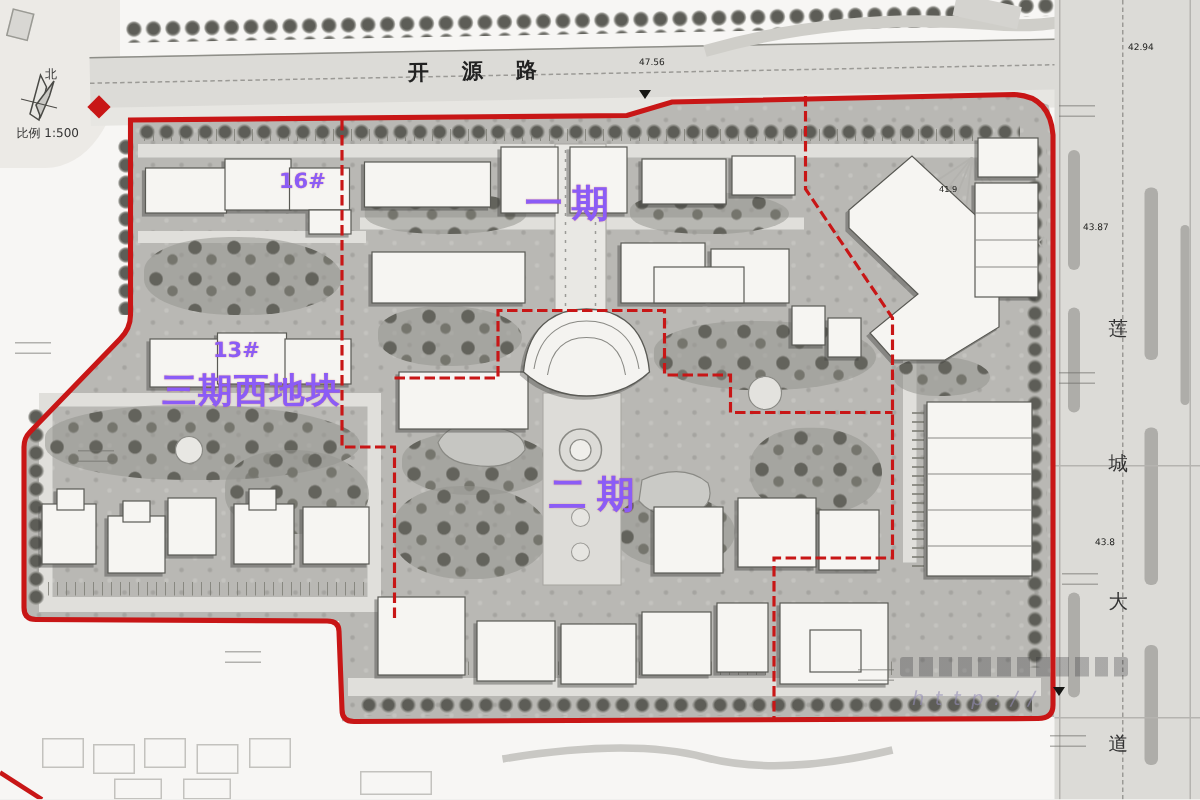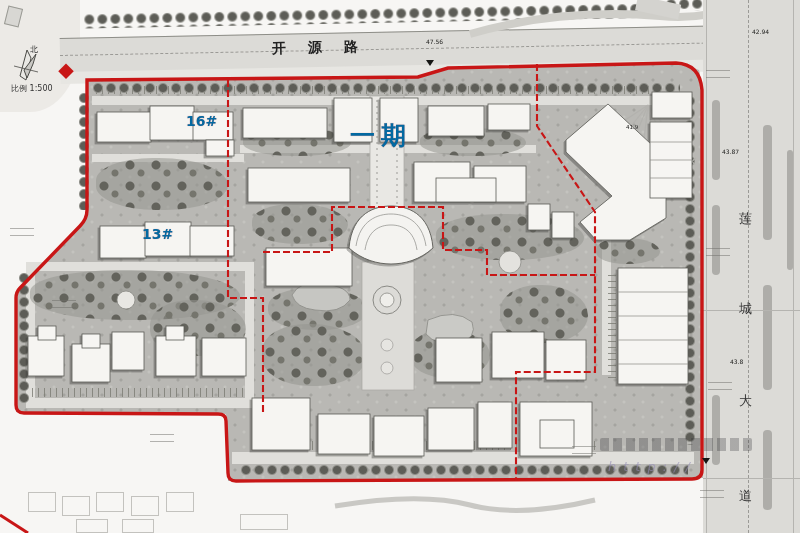--- a/index.html
+++ b/index.html
@@ -14,21 +14,21 @@
     clip-path:polygon(87px 80px,418px 77px,448px 68px,680px 63px,699px 70px,703px 92px,703px 478px,228px 481px,226px 414px,16px 412px,16px 292px,87px 218px);}
   .iroad{background:#e0dfdb;}
   .park{background-image:repeating-linear-gradient(90deg,#7c7c74 0 1px,rgba(0,0,0,0) 1px 6px);opacity:.8;}
   .parkv{background-image:repeating-linear-gradient(0deg,#7c7c74 0 1px,rgba(0,0,0,0) 1px 6px);opacity:.8;}
   .trow{background-image:radial-gradient(circle at 6px 6px,#5d5d57 0 3.5px,#8e8e88 4.5px,rgba(0,0,0,0) 5.5px);
     background-size:13px 12px;}
   .grove{background-color:rgba(150,149,144,.55);
     background-image:radial-gradient(circle 5px at 8px 7px,#63635c 0 4px,rgba(99,99,92,0) 5px),
                      radial-gradient(circle 4px at 19px 15px,#75756d 0 3px,rgba(0,0,0,0) 4px);
     background-size:26px 21px;border-radius:45% 55% 50% 48%;}
-  .lbl{color:#0369a1;font-weight:700;white-space:nowrap;line-height:1.15;
+  .lbl{color:#8b5cf6;font-weight:700;white-space:nowrap;line-height:1.15;
     text-shadow:0 0 1px rgba(200,22,22,.45);}
   .roadtxt{color:#26262;white-space:nowrap;}
   .elev{font-size:6px;color:#1d1d1b;white-space:nowrap;}
   .ann{width:24px;height:6px;border-top:1.3px solid #6f6f6a;border-bottom:1.3px solid #6f6f6a;opacity:.5;}
   .ghost{border:1px solid #c3c2be;}
   .tri{width:0;height:0;border-left:4px solid transparent;border-right:4px solid transparent;border-top:6px solid #161614;}
   .median{background:#aeada9;border-radius:4px;}
   .hair{background:#b5b4b0;}
   #wm1{width:152px;height:13px;opacity:.5;border-radius:2px;
     background:repeating-linear-gradient(90deg,rgba(40,40,45,.55) 0 9px,rgba(40,40,45,0) 9px 13px);}
@@ -235,19 +235,21 @@
   <div class="abs elev" style="left:426px;top:38px;">47.56</div>
   <div class="abs elev" style="left:752px;top:28px;">42.94</div>
   <div class="abs elev" style="left:722px;top:148px;">43.87</div>
   <div class="abs elev" style="left:730px;top:358px;">43.8</div>
   <div class="abs elev" style="left:626px;top:124px;font-size:5.5px;">41.9</div>
 
   <div class="abs" style="left:30px;top:44px;font-size:8px;color:#333;">北</div>
   <div class="abs" style="left:11px;top:83px;font-size:8px;color:#333;">比例  1:500</div>
 
   <div class="abs lbl" style="left:350px;top:122px;font-size:25px;letter-spacing:6px;">一期</div>
+  <div class="abs lbl" style="left:366px;top:316px;font-size:25px;letter-spacing:7px;">二期</div>
+  <div class="abs lbl" style="left:108px;top:248px;font-size:23px;letter-spacing:1px;">三期西地块</div>
   <div class="abs lbl" style="left:142px;top:226px;font-size:14px;">13#</div>
   <div class="abs lbl" style="left:186px;top:113px;font-size:14px;">16#</div>
 
   <div class="abs" id="wm1" style="left:600px;top:438px;"></div>
   <div class="abs" id="wm2" style="left:608px;top:459px;">http://</div>
 
 </div>
 
 </body></html>

